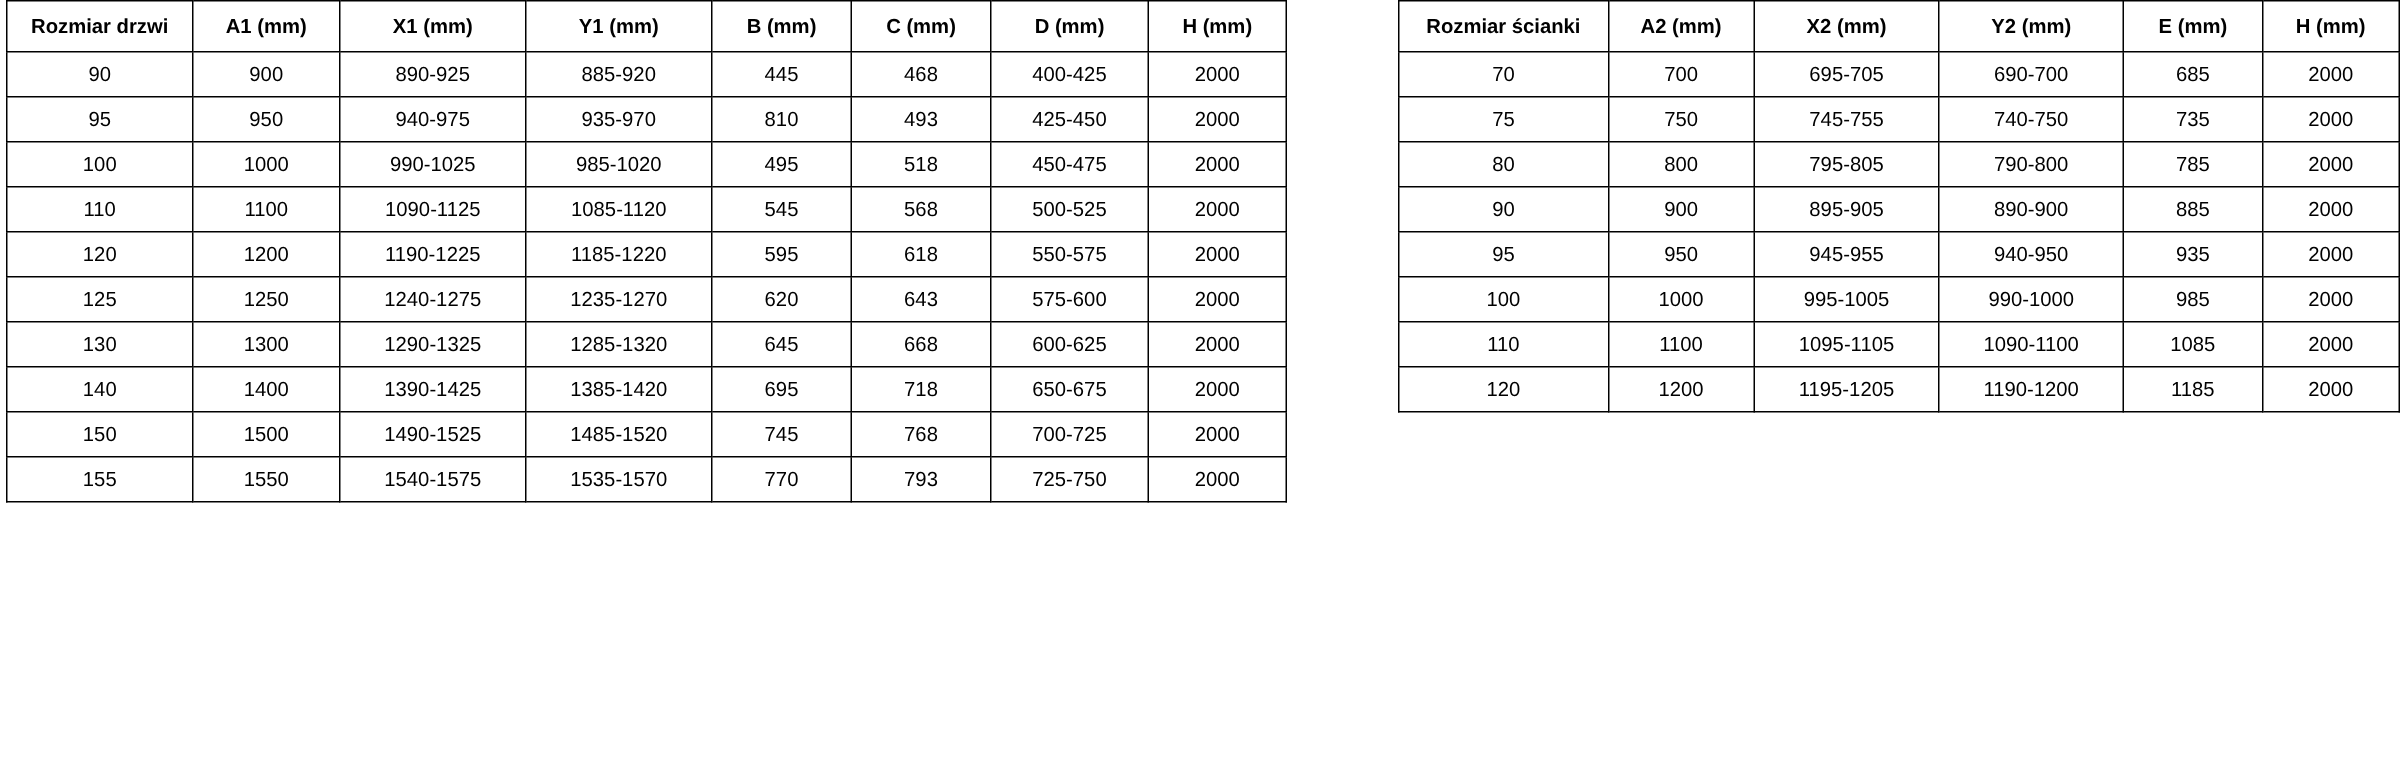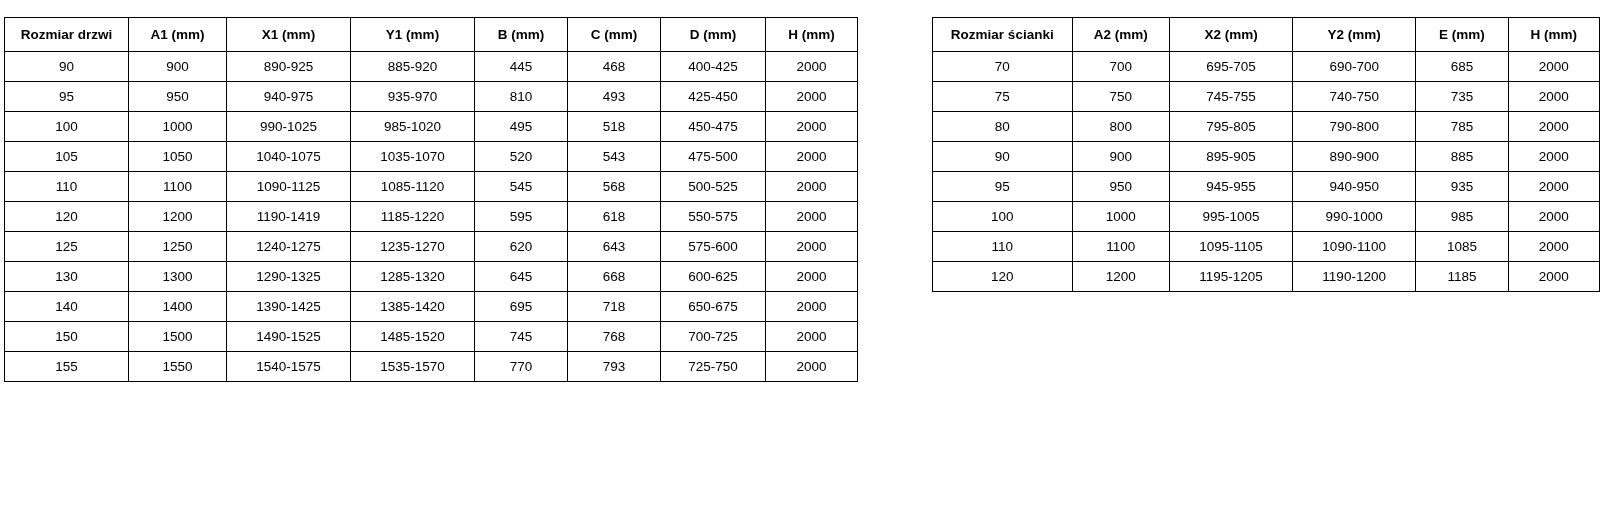--- a/index.html
+++ b/index.html
@@ -15,21 +15,20 @@
     overflow: hidden;
   }
   .page {
     position: relative;
     width: 1600px;
     height: 514px;
   }
   .table-wrap {
     position: absolute;
     top: 0;
-    margin-top: 17px;
   }
   #doors-table-wrap { left: 4px; }
   #walls-table-wrap { left: 932px; }
 
   table.spec {
     border-collapse: collapse;
     table-layout: fixed;
   }
   table.spec th,
   table.spec td {
@@ -123,43 +122,33 @@
             <td>100</td>
             <td>1000</td>
             <td>990-1025</td>
             <td>985-1020</td>
             <td>495</td>
             <td>518</td>
             <td>450-475</td>
             <td>2000</td>
           </tr>
           <tr>
-            <td>105</td>
-            <td>1050</td>
-            <td>1040-1075</td>
-            <td>1035-1070</td>
-            <td>520</td>
-            <td>543</td>
-            <td>475-500</td>
-            <td>2000</td>
-          </tr>
-          <tr>
             <td>110</td>
             <td>1100</td>
             <td>1090-1125</td>
             <td>1085-1120</td>
             <td>545</td>
             <td>568</td>
             <td>500-525</td>
             <td>2000</td>
           </tr>
           <tr>
             <td>120</td>
             <td>1200</td>
-            <td>1190-1419</td>
+            <td>1190-1225</td>
             <td>1185-1220</td>
             <td>595</td>
             <td>618</td>
             <td>550-575</td>
             <td>2000</td>
           </tr>
           <tr>
             <td>125</td>
             <td>1250</td>
             <td>1240-1275</td>

